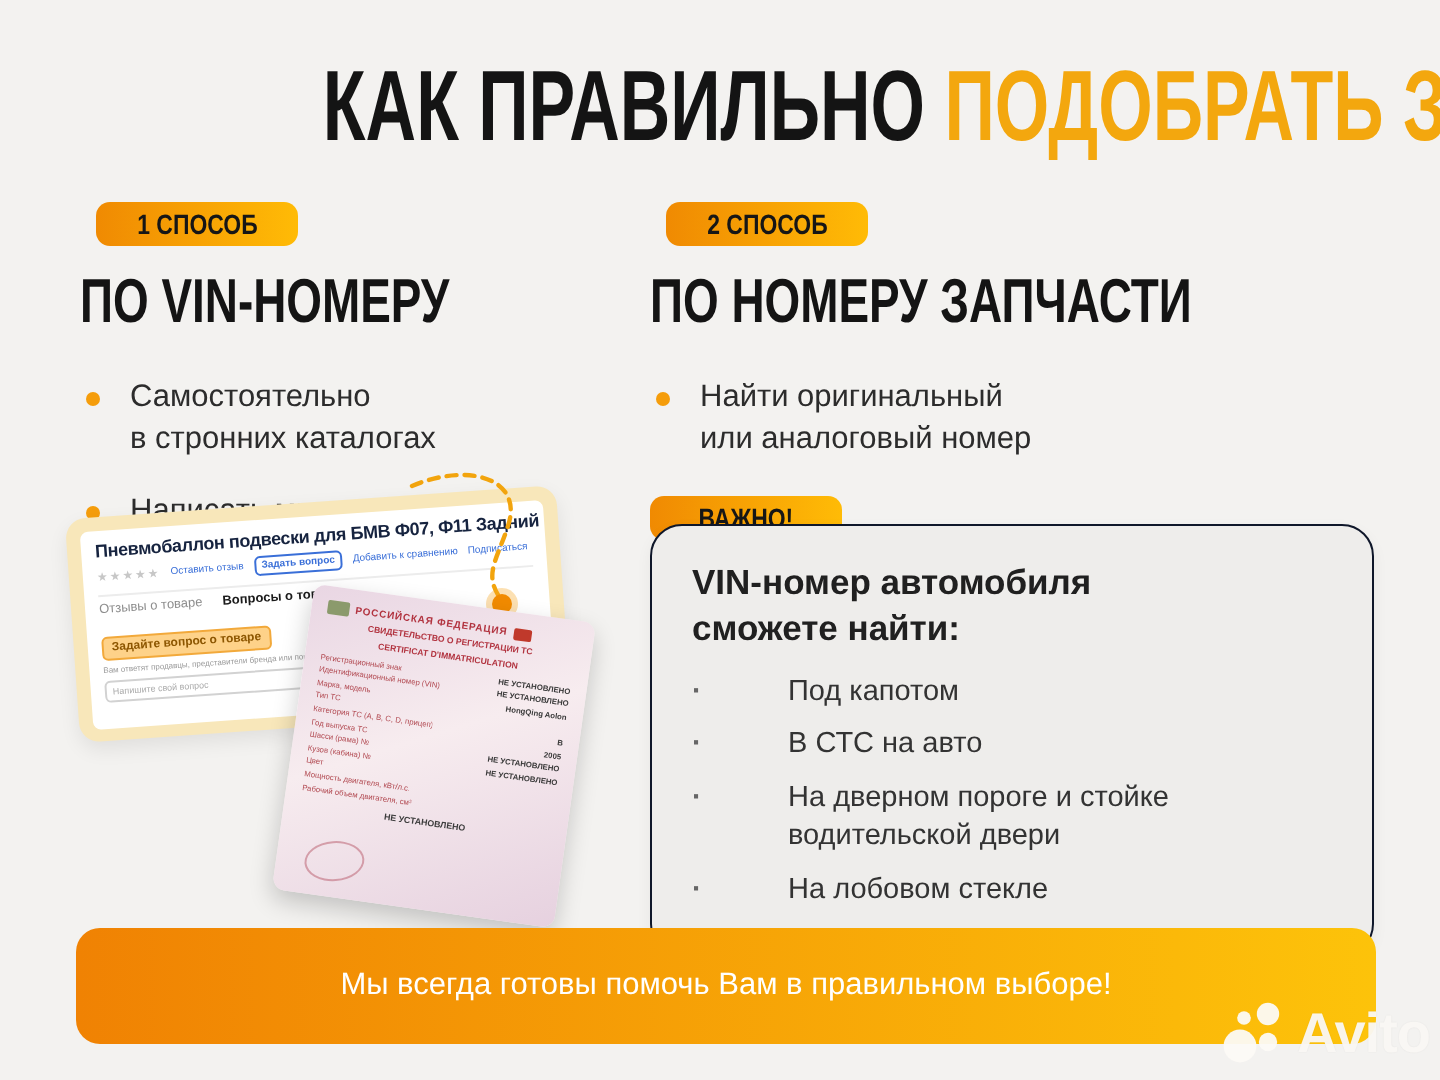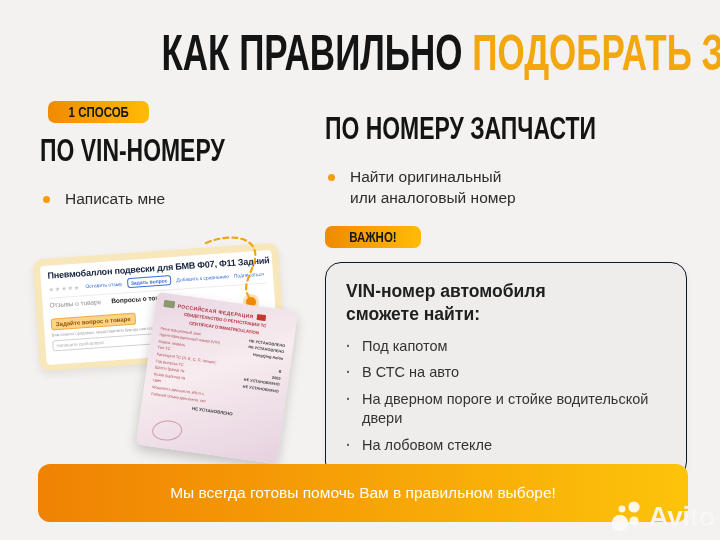--- a/index.html
+++ b/index.html
@@ -34,21 +34,21 @@
   .bullets li::before { content:""; position:absolute; left:3px; top:7px;
     width:7px; height:7px; border-radius:50%; background:#f59d0b; }
 
   
   .vin-card { position:absolute; left:325px; top:262px; width:362px; min-height:187px;
     background:#eeedeb; border:1px solid #0f172a; border-radius:16px;
     box-shadow:0 3px 8px rgba(0,0,0,.05); padding:17px 20px 14px 20px; }
   .vin-card-title { font-size:17.5px; font-weight:800; color:#202020; line-height:1.3;
     max-width:270px; margin-bottom:11px; }
   .vin-item { display:flex; align-items:flex-start; margin:8px 0; font-size:14.5px;
-    color:#333; line-height:1.3; }
+    color:#333; line-height:1.3;gap:32px; }
   .vin-item .dot { width:16px; flex:0 0 16px; color:#666; }
   .vin-item .dot::before { content:"·"; font-weight:700; }
   .vin-item .txt { max-width:300px; }
 
   
   .listing { position:absolute; left:36px; top:251px; width:246px; height:112px;
     transform:rotate(-4deg); background:#f8e7ba; border-radius:10px; padding:7px 7px 6px 7px;
     box-shadow:0 4px 10px rgba(0,0,0,.08); }
   .listing-inner { background:#ffffff; border-radius:4px; height:100%; padding:5px 7px; overflow:hidden; }
   .listing-title { font-size:9px; font-weight:800; color:#16233f; white-space:nowrap; letter-spacing:-0.2px; }
@@ -114,25 +114,30 @@
       <span class="title-orange">ПОДОБРАТЬ ЗАПЧАСТЬ?</span>
     </div>
   </div>
 
   <div class="col-left">
     <div class="badge badge-m1">
       <span class="badge-inner">1 СПОСОБ</span>
     </div>
     <div class="method-heading">ПО VIN-НОМЕРУ</div>
     <ul class="bullets">
+      <li>Самостоятельно
+в стронних каталогах</li>
       <li>Написать мне</li>
     </ul>
   </div>
 
   <div class="col-right">
+    <div class="badge badge-m2">
+      <span class="badge-inner">2 СПОСОБ</span>
+    </div>
     <div class="method-heading">ПО НОМЕРУ ЗАПЧАСТИ</div>
     <ul class="bullets">
       <li>Найти оригинальный
 или аналоговый номер</li>
     </ul>
     <div class="badge badge-important">
       <span class="badge-inner">ВАЖНО!</span>
     </div>
   </div>
 

